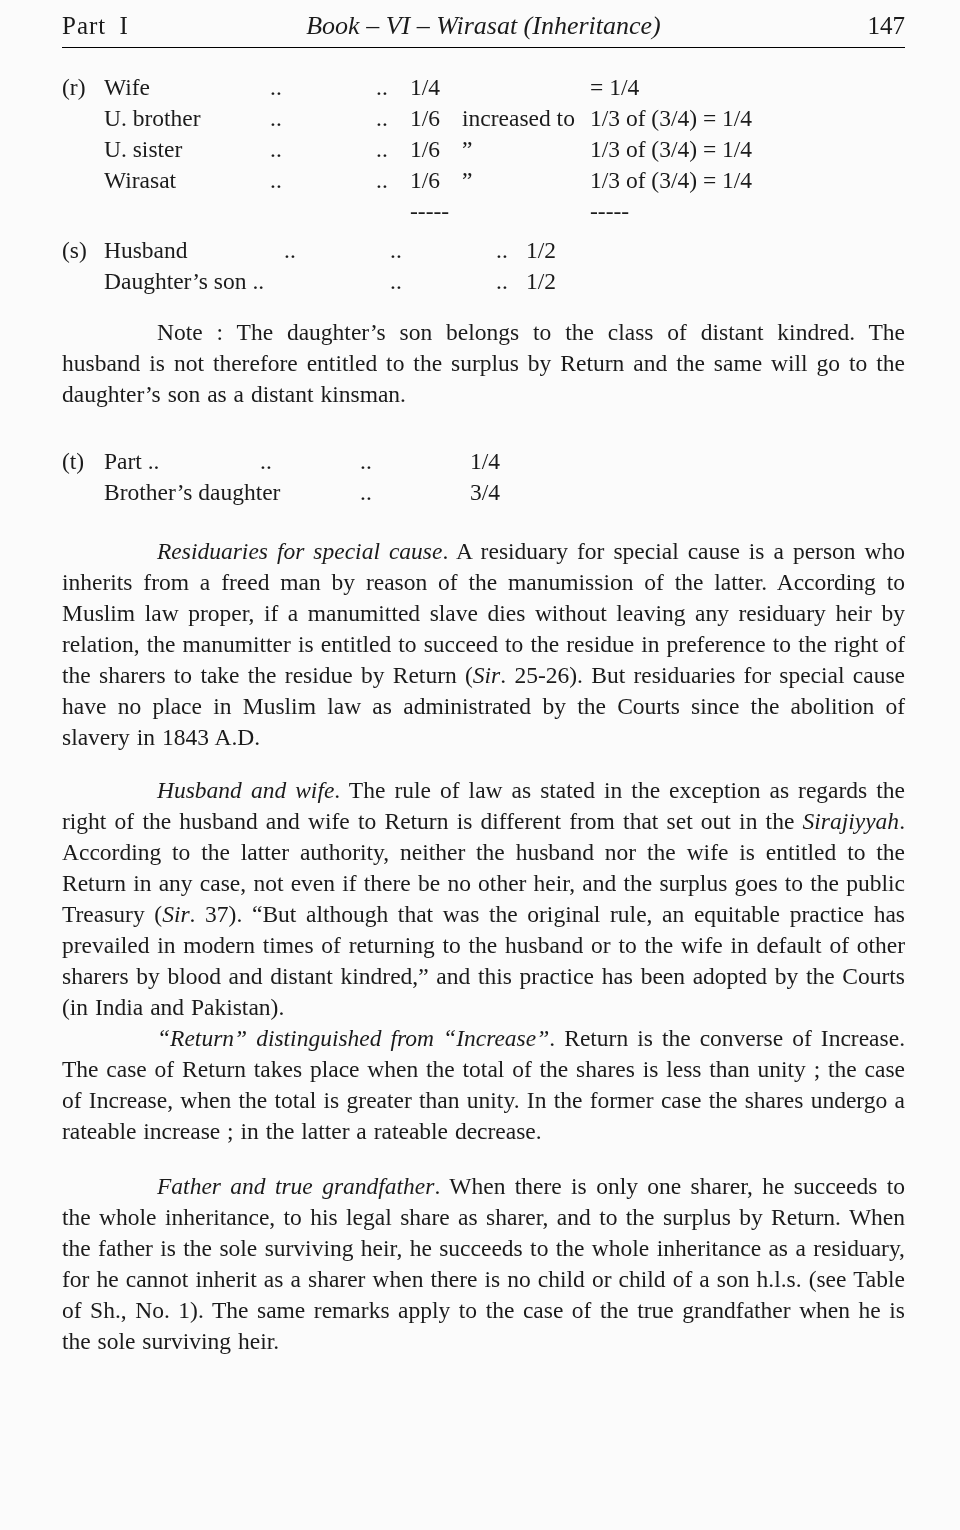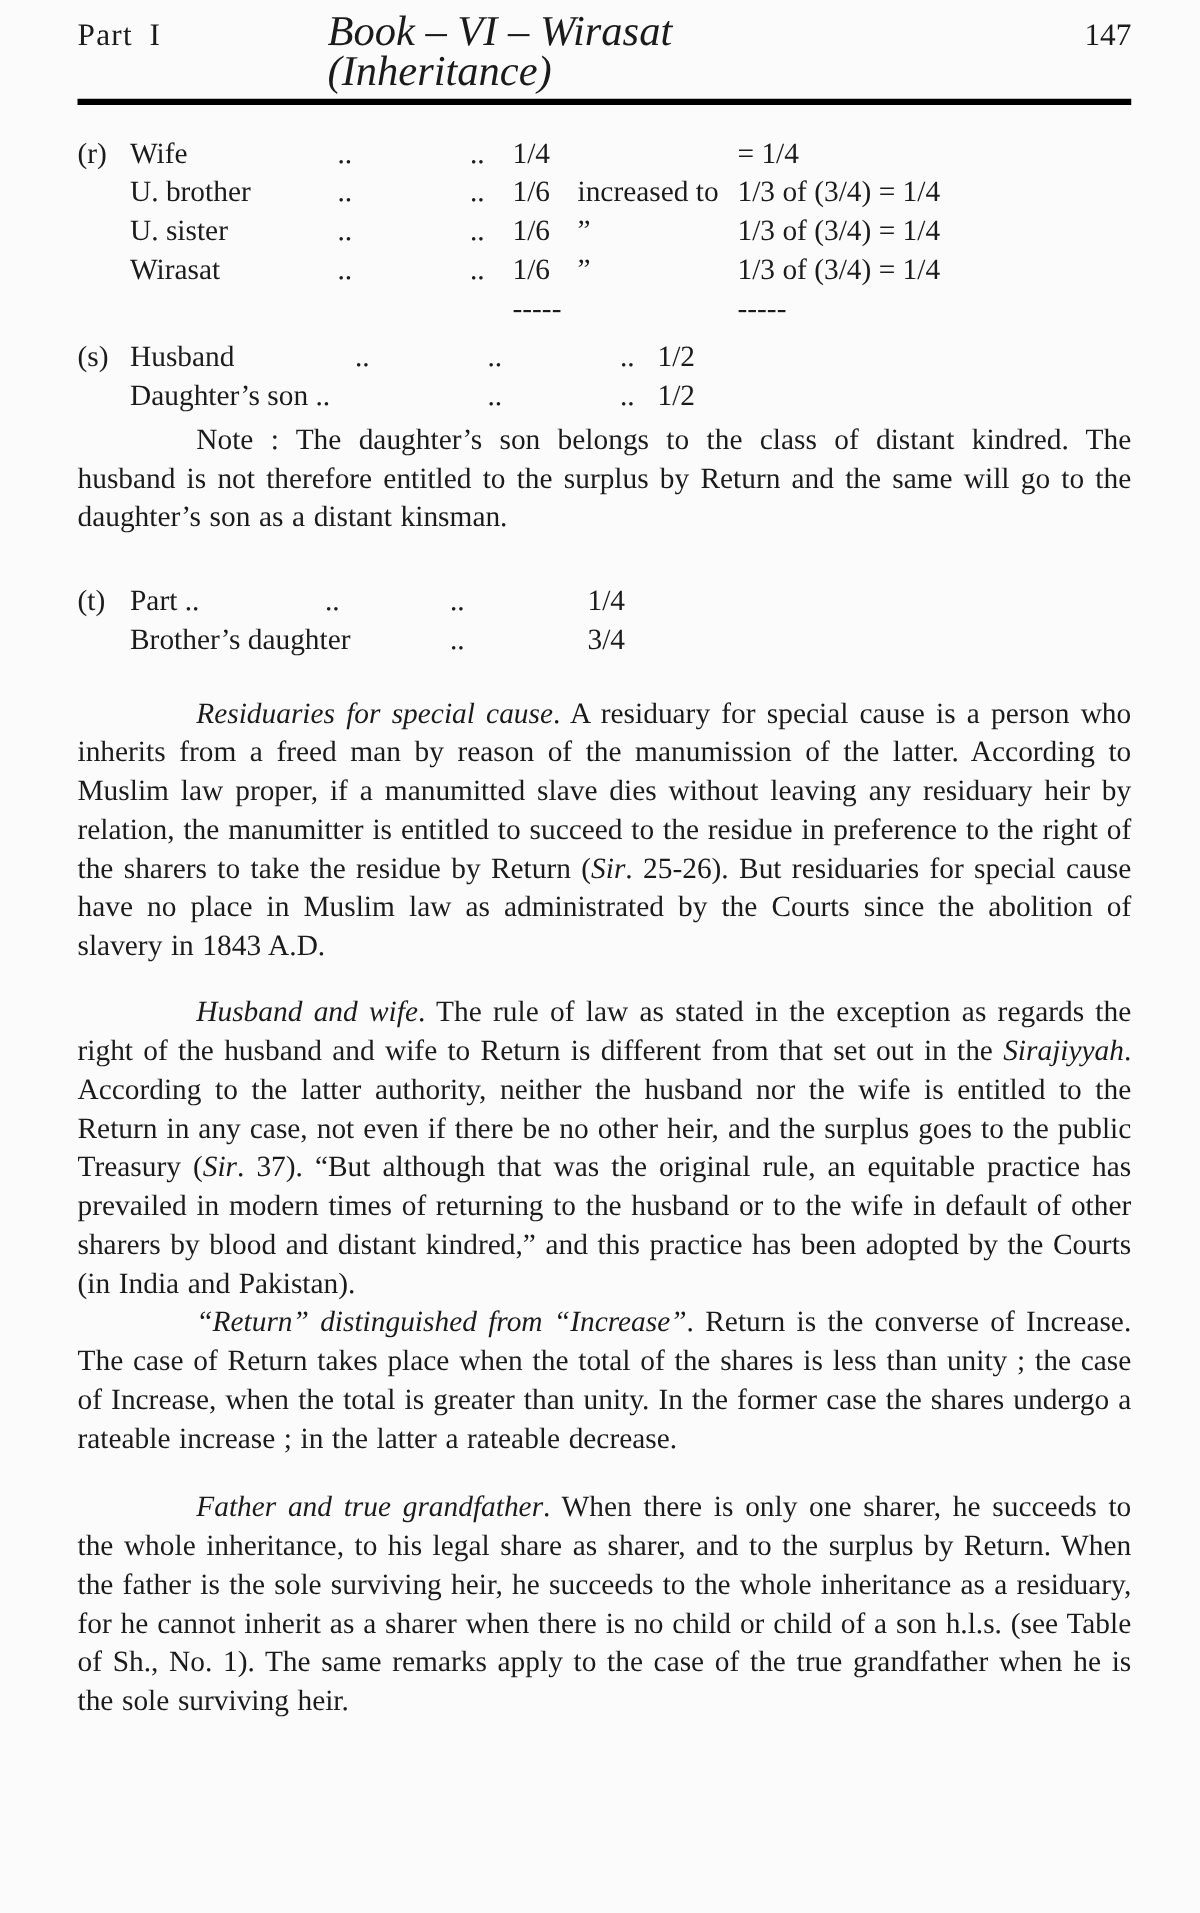--- a/index.html
+++ b/index.html
@@ -8,24 +8,24 @@
     background:#fbfbfb; color:#1b1b1b;
     font-family:"Liberation Serif", serif;
     -webkit-font-smoothing:antialiased;
   }
   .page { padding:10px 55px 0 62px; }
 
   
   .hdr {
     display:flex; align-items:baseline;
     font-size:25px; line-height:32px;
-    padding-bottom:5px; border-bottom:5px solid #000000;
+    padding-bottom:5px; border-bottom:1px solid #000000;
   }
   .hdr-part { width:200px; letter-spacing:1px; word-spacing:6px; }
-  .hdr-title { flex:1; text-align:left; font-style:italic; font-size:34px; }
+  .hdr-title { flex:1; text-align:center; font-style:italic; font-size:26px; }
   .hdr-page { width:200px; text-align:right; }
 
   
   .tbl { font-size:23.5px; line-height:31px; }
   .tbl .row { display:flex; }
   .tbl .row span { display:block; flex:none; white-space:pre; overflow:visible; }
 
   .tbl-r { width:713px; margin-top:24px; }
   .tbl-r .c0 { width:42px; }
   .tbl-r .c1 { width:166px; }
@@ -51,21 +51,21 @@
   .tbl-t .c4 { flex:1 1 auto; }
 
   
   .para {
     font-size:23.5px; line-height:31px;
     text-align:justify; text-indent:95px;
     word-spacing:1px;
     margin:0;
   }
   .para .it { font-style:italic; }
-  .mt16 { margin-top:4px; }
+  .mt16 { margin-top:20px; }
   .mt24 { margin-top:24px; }
   .mt28 { margin-top:28px; }
   .mt22 { margin-top:22px; }
   .mt0  { margin-top:0; }
 </style>
 </head>
 <body>
 
 <div class="page">
 

